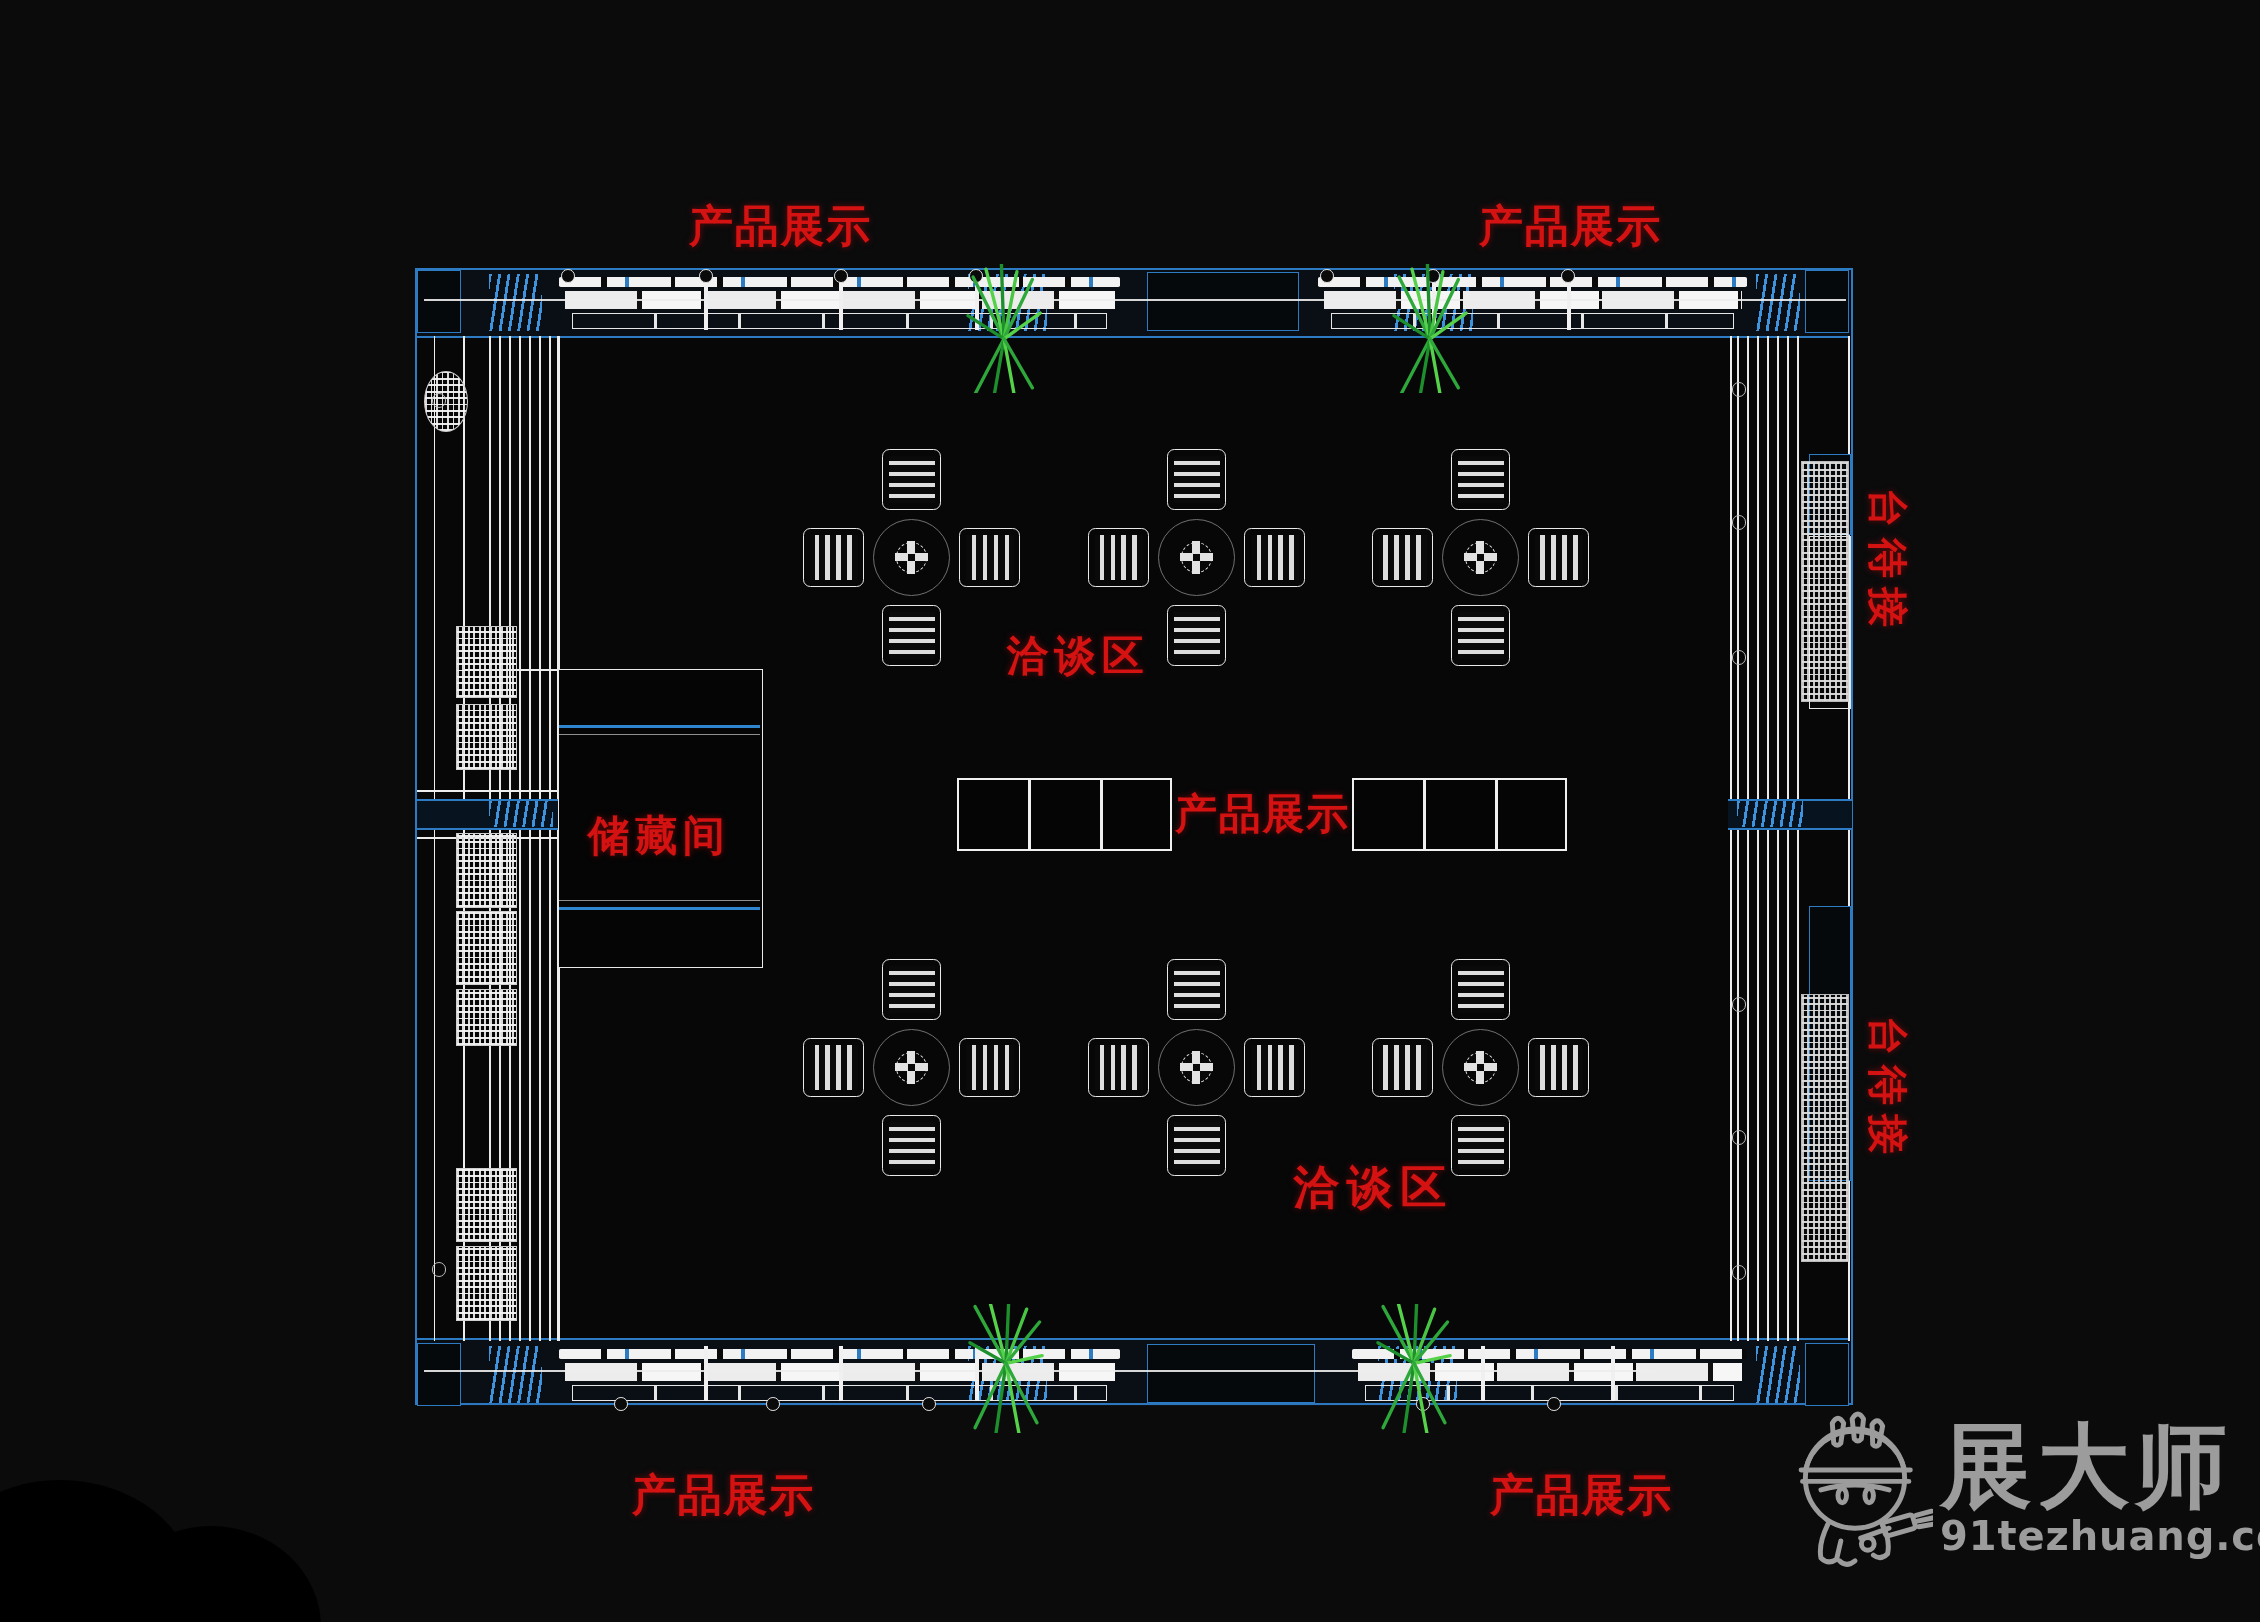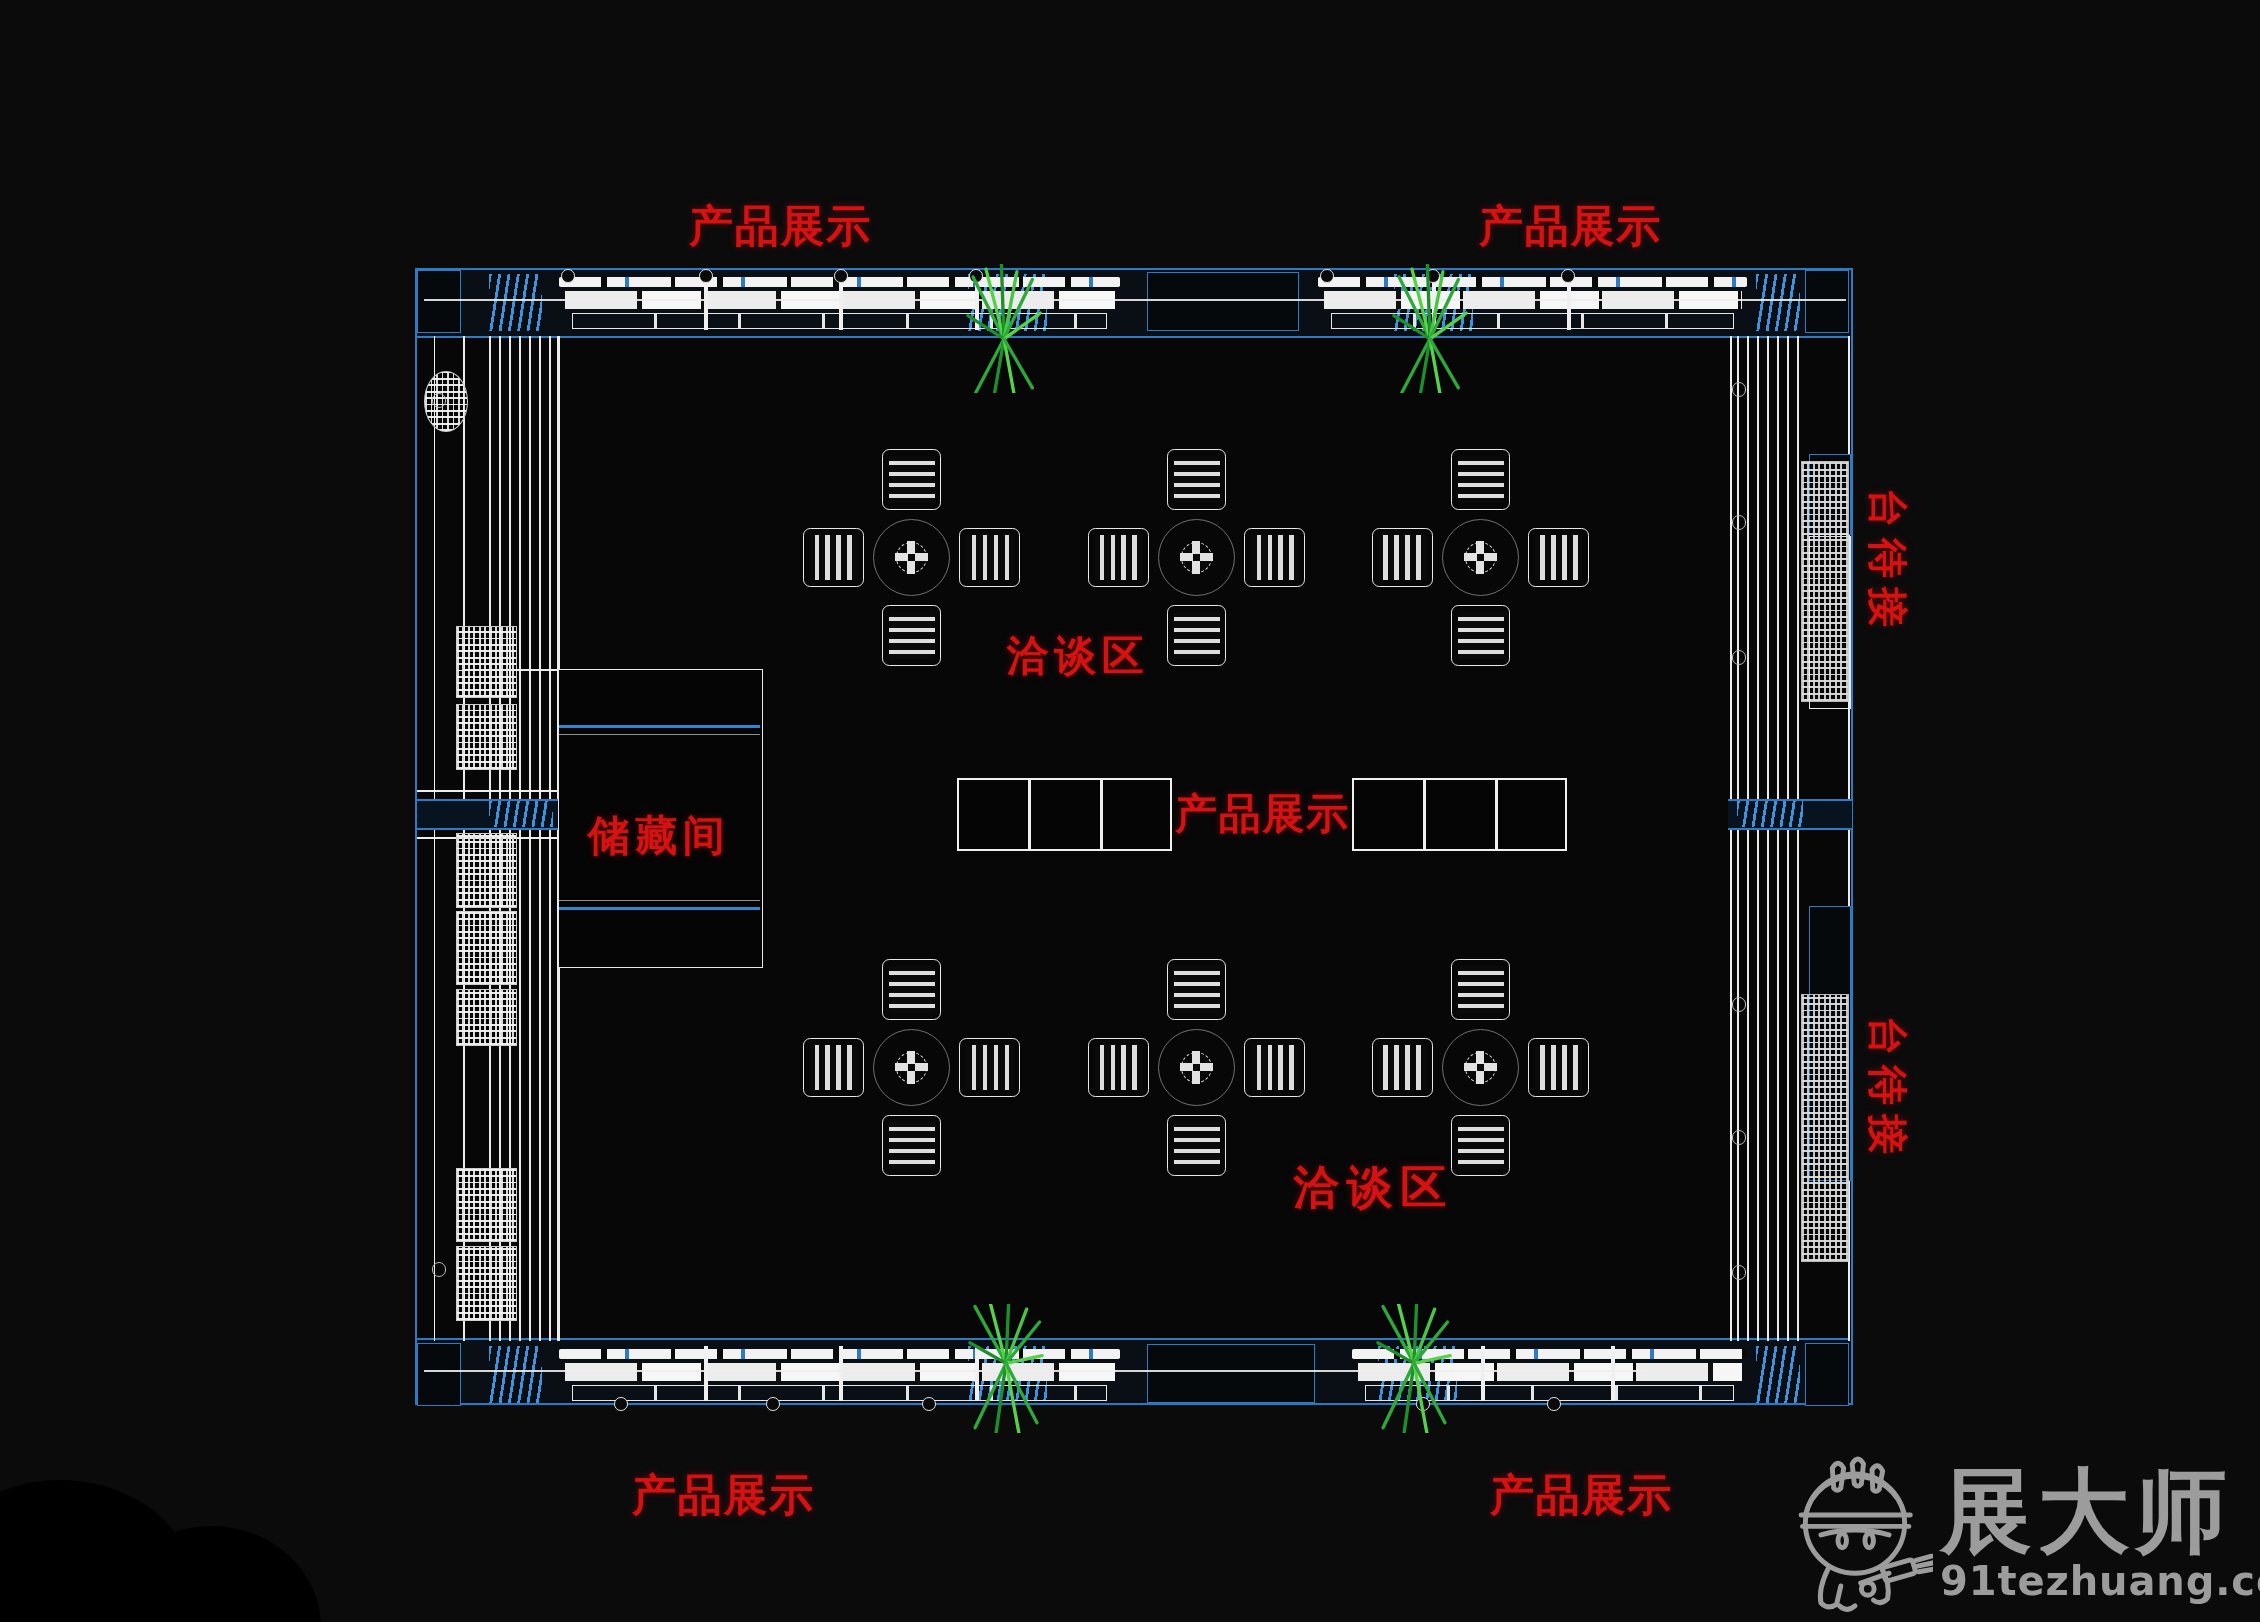--- a/index.html
+++ b/index.html
@@ -335,21 +335,21 @@
         <path d="M30,46 L6,96" stroke="#2ea83a"></path>
         <path d="M30,46 L22,102" stroke="#1d8f2c"></path>
       <path d="M30,46 L40,100" stroke="#56d24a"></path>
         <path d="M30,46 L54,92" stroke="#2ea83a"></path>
     </g>
   </svg>
 
   <div class="blob" style="left:-64px;top:1480px;width:257px;height:202px;border-radius:48% 52% 40% 0;"></div>
   <div class="blob" style="left:101px;top:1526px;width:220px;height:202px;border-radius:50%;"></div>
 
-  <div class="abs" style="left:1777px;top:1437px;width:482px;height:184px;">
+  <div class="abs" style="left:1777px;top:1392px;width:482px;height:184px;">
     <svg class="abs" style="left:0;top:7.3px;" width="156" height="174" viewBox="0 0 220 245">
       <g stroke="#9c9c9c" stroke-width="7" fill="none" stroke-linecap="round" stroke-linejoin="round">
         <circle cx="110" cy="112" r="70"></circle>
         <path d="M40,100 A72,72 0 0 1 180,100"></path>
         <path d="M34,100 L188,100 M36,116 L186,116"></path>
         <path d="M78,34 q8,-14 16,0 l-4,28 q-5,6 -10,0 Z"></path>
         <path d="M106,28 q8,-14 16,0 l-3,28 q-5,6 -10,0 Z"></path>
         <path d="M134,36 q8,-12 15,2 l-5,26 q-5,5 -9,0 Z"></path>
         <path d="M62,128 q48,-14 96,0"></path>
         <ellipse cx="92" cy="136" rx="6" ry="10"></ellipse>

